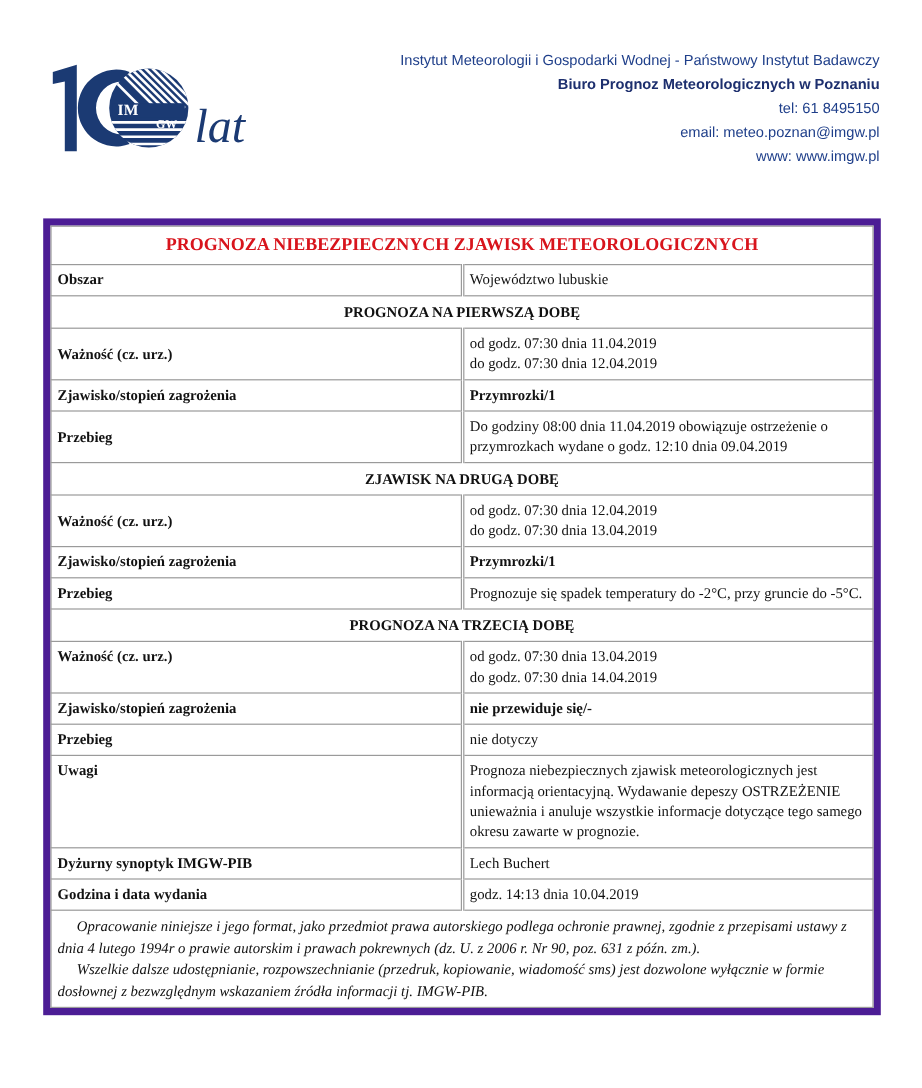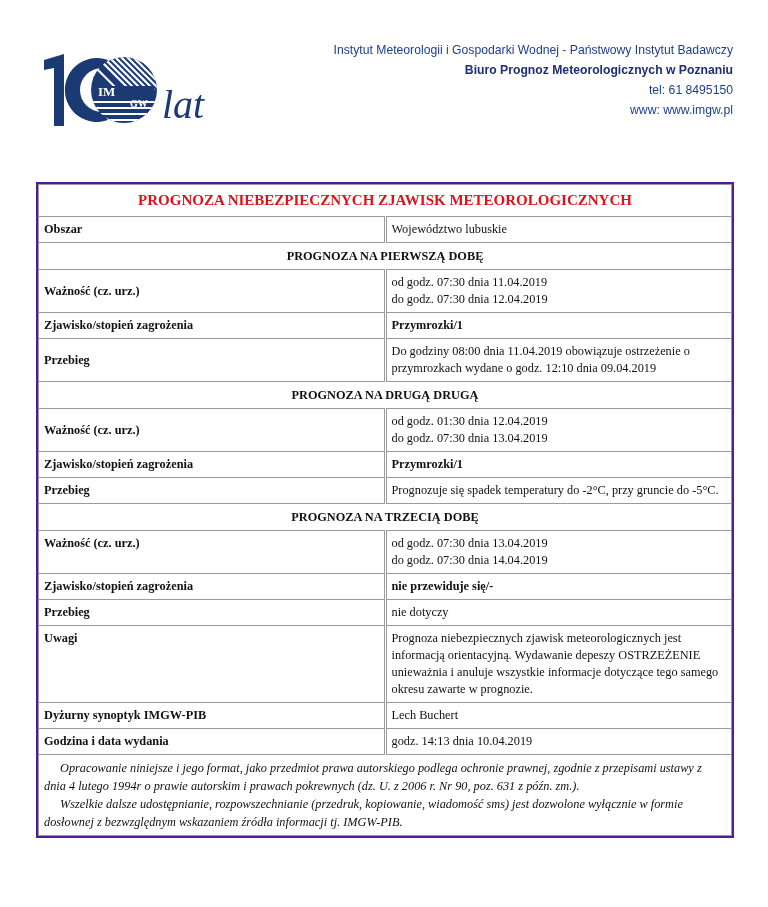--- a/index.html
+++ b/index.html
@@ -7,21 +7,21 @@
          font-family: "Liberation Serif", serif; color: #111; }
 
   .header { position: absolute; left: 0; top: 0; width: 768px; height: 170px; }
   .logo { position: absolute; left: 42px; top: 50px; width: 200px; height: 80px; }
   .contact { position: absolute; right: 35px; top: 40px; text-align: right;
              font-family: "Liberation Sans", sans-serif; font-size: 12.2px;
              color: #1f3f8a; line-height: 20px; }
   .contact .bold { font-weight: bold; color: #1d2f6e; }
 
   .doc { position: absolute; left: 36px; top: 182px; width: 698px;
-         border: 2px solid #4c1d95; box-sizing: border-box; }
+         border: 6px solid #4c1d95; box-sizing: border-box; }
   table { border-collapse: collapse; width: 100%; table-layout: fixed; }
   td { border: 1px solid #9a9a9a; padding: 4px 5px; font-size: 12.3px;
        line-height: 17px; vertical-align: middle; }
   td.lbl { width: 172px; font-weight: bold; border-right: 3px double #9a9a9a; }
   td.title { text-align: center; color: #d8141c; font-weight: bold;
              font-size: 15px; height: 21px; padding: 5px; }
   td.section { text-align: center; font-weight: bold; font-size: 12.3px; height: 18px; }
   td.b { font-weight: bold; margin-top: 19px; }
   td.top { vertical-align: top; }
   .footer-cell { font-size: 12.3px; line-height: 18px; padding: 4px 5px 4px 5px; font-style: italic; }
@@ -60,20 +60,21 @@
     <rect x="52" y="36" width="60" height="12" fill="#1b3a73"></rect>
     <text x="56" y="46" font-family="Liberation Serif, serif" font-weight="bold" font-size="13" fill="#ffffff">IM</text>
     <text x="88" y="57" font-family="Liberation Serif, serif" font-weight="bold" font-size="10" fill="#ffffff">GW</text>
     <text x="120" y="68" font-family="Liberation Serif, serif" font-style="italic" font-size="40" fill="#1b3a73">lat</text>
   </svg>
 
   <div class="contact">
     <div>Instytut Meteorologii i Gospodarki Wodnej - Państwowy Instytut Badawczy</div>
     <div class="bold">Biuro Prognoz Meteorologicznych w Poznaniu</div>
     <div>tel: 61 8495150</div>
+    <div>email: meteo.poznan@imgw.pl</div>
     <div>www: www.imgw.pl</div>
   </div>
 </div>
 
 <div class="doc">
   <table>
     <tbody>
         <tr>
       <td class="title" colspan="2">PROGNOZA NIEBEZPIECZNYCH ZJAWISK METEOROLOGICZNYCH</td>
     </tr>
@@ -95,26 +96,26 @@
     <tr>
       <td class="lbl">Zjawisko/stopień zagrożenia</td>
       <td class="b">Przymrozki/1</td>
     </tr>
     <tr>
       <td class="lbl">Przebieg</td>
       <td>Do godziny 08:00 dnia 11.04.2019 obowiązuje ostrzeżenie o przymrozkach wydane o godz. 12:10 dnia 09.04.2019</td>
     </tr>
 
     <tr>
-      <td class="section" colspan="2">PROGNOZA NA DRUGĄ DRUGĄ</td>
+      <td class="section" colspan="2">ZJAWISK NA DRUGĄ DOBĘ</td>
     </tr>
     <tr>
       <td class="lbl">Ważność (cz. urz.)</td>
       <td>
-        <div>od godz. 01:30 dnia 12.04.2019</div>
+        <div>od godz. 07:30 dnia 12.04.2019</div>
         <div>do godz. 07:30 dnia 13.04.2019</div>
       </td>
     </tr>
     <tr>
       <td class="lbl">Zjawisko/stopień zagrożenia</td>
       <td class="b">Przymrozki/1</td>
     </tr>
     <tr>
       <td class="lbl">Przebieg</td>
       <td>Prognozuje się spadek temperatury do -2°C, przy gruncie do -5°C.</td>

